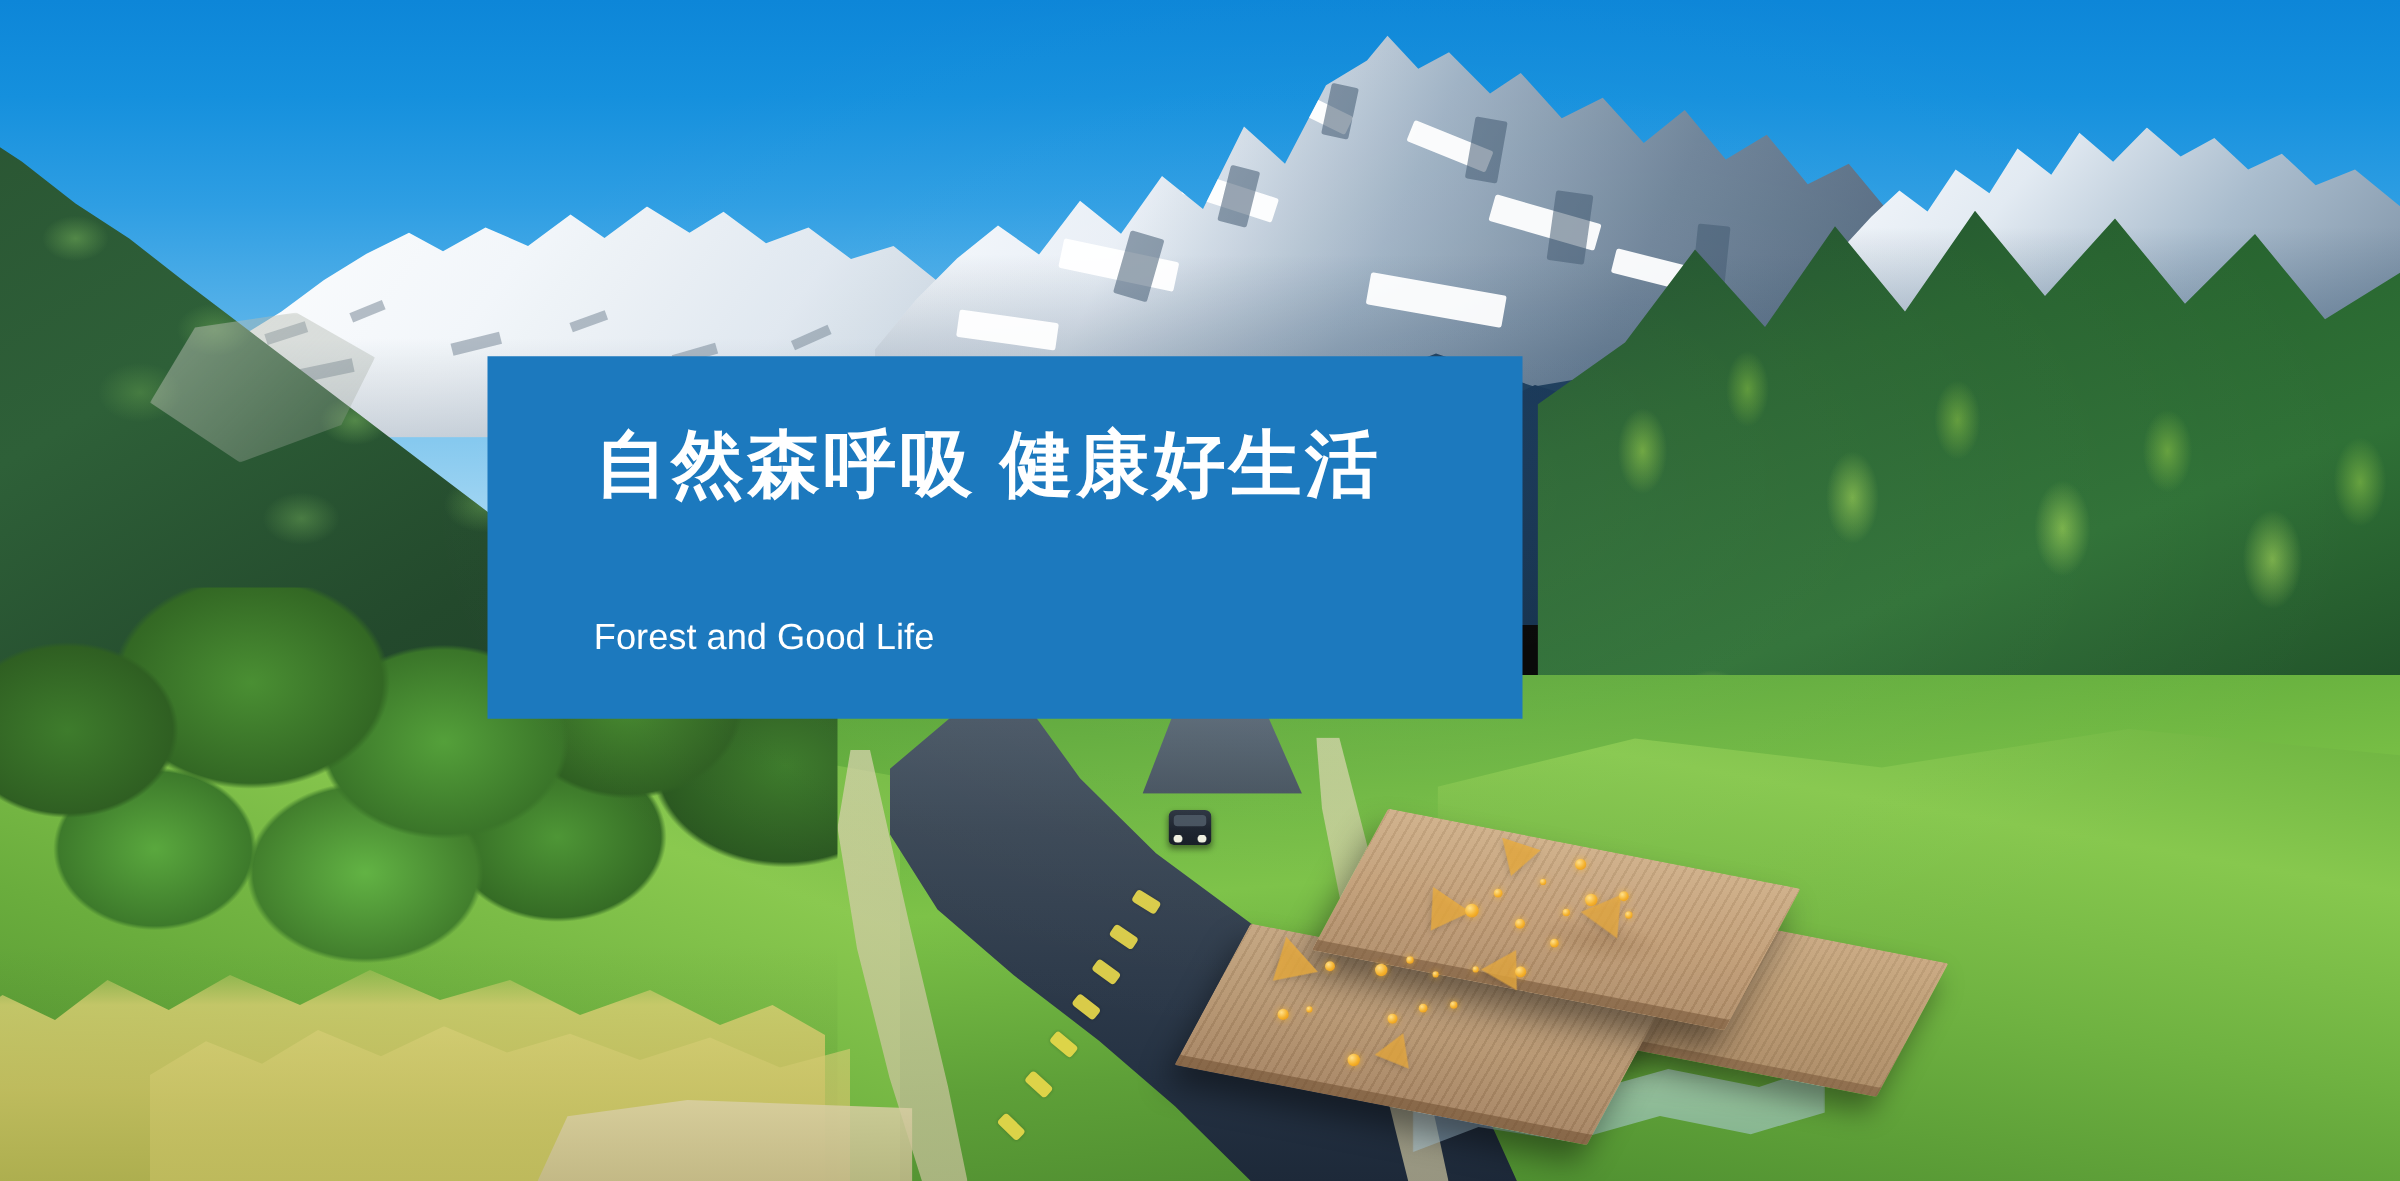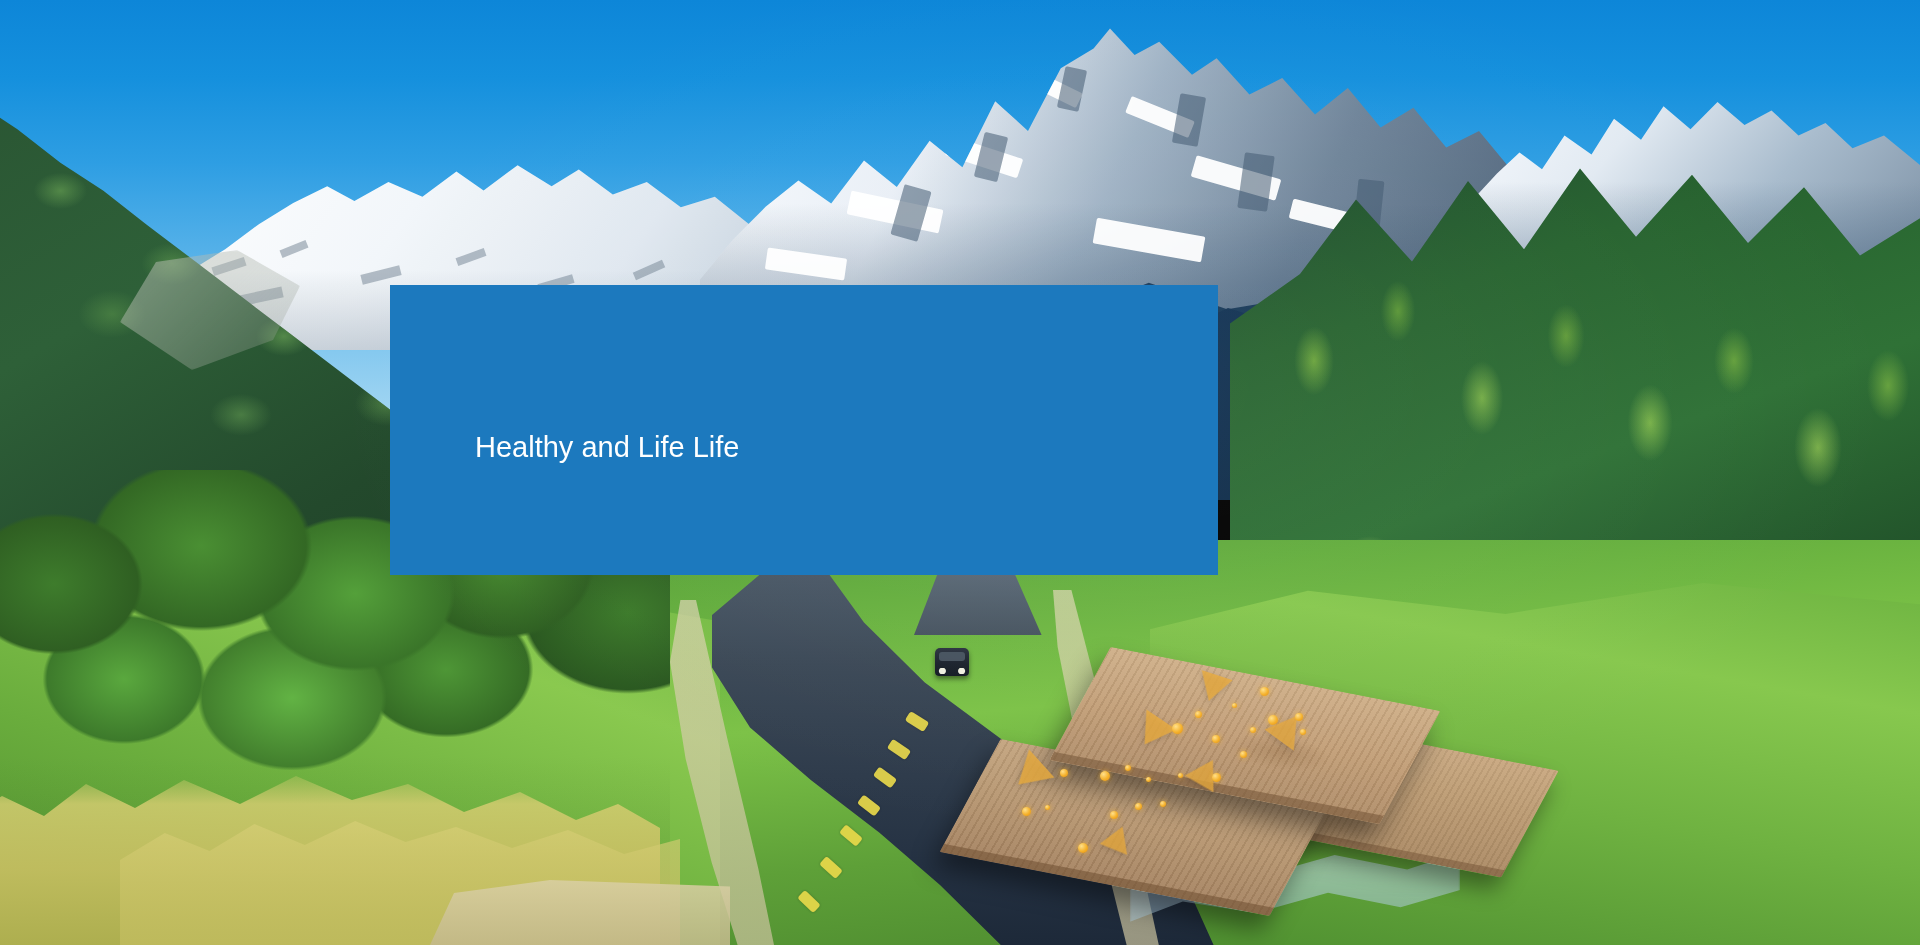--- a/index.html
+++ b/index.html
@@ -437,16 +437,17 @@
       <div class="dot" style="left:185px;top:148px;width:7px;height:7px;"></div>
       <div class="dot" style="left:210px;top:146px;width:6px;height:6px;"></div>
       <div class="dot" style="left:160px;top:156px;width:8px;height:8px;"></div>
       <div class="dot" style="left:128px;top:188px;width:10px;height:10px;"></div>
     </div>
   </div>
 
   <div class="haze"></div>
 
   <div class="panel">
-    <div class="subhead"><br><span>Healthy and Life Life</span></div>
+    <div class="headline">自然森呼吸 健康好生活</div>
+    <div class="subhead"><br><span>Forest and Good Life</span></div>
   </div>
 
 </div>
 
 </body></html>

